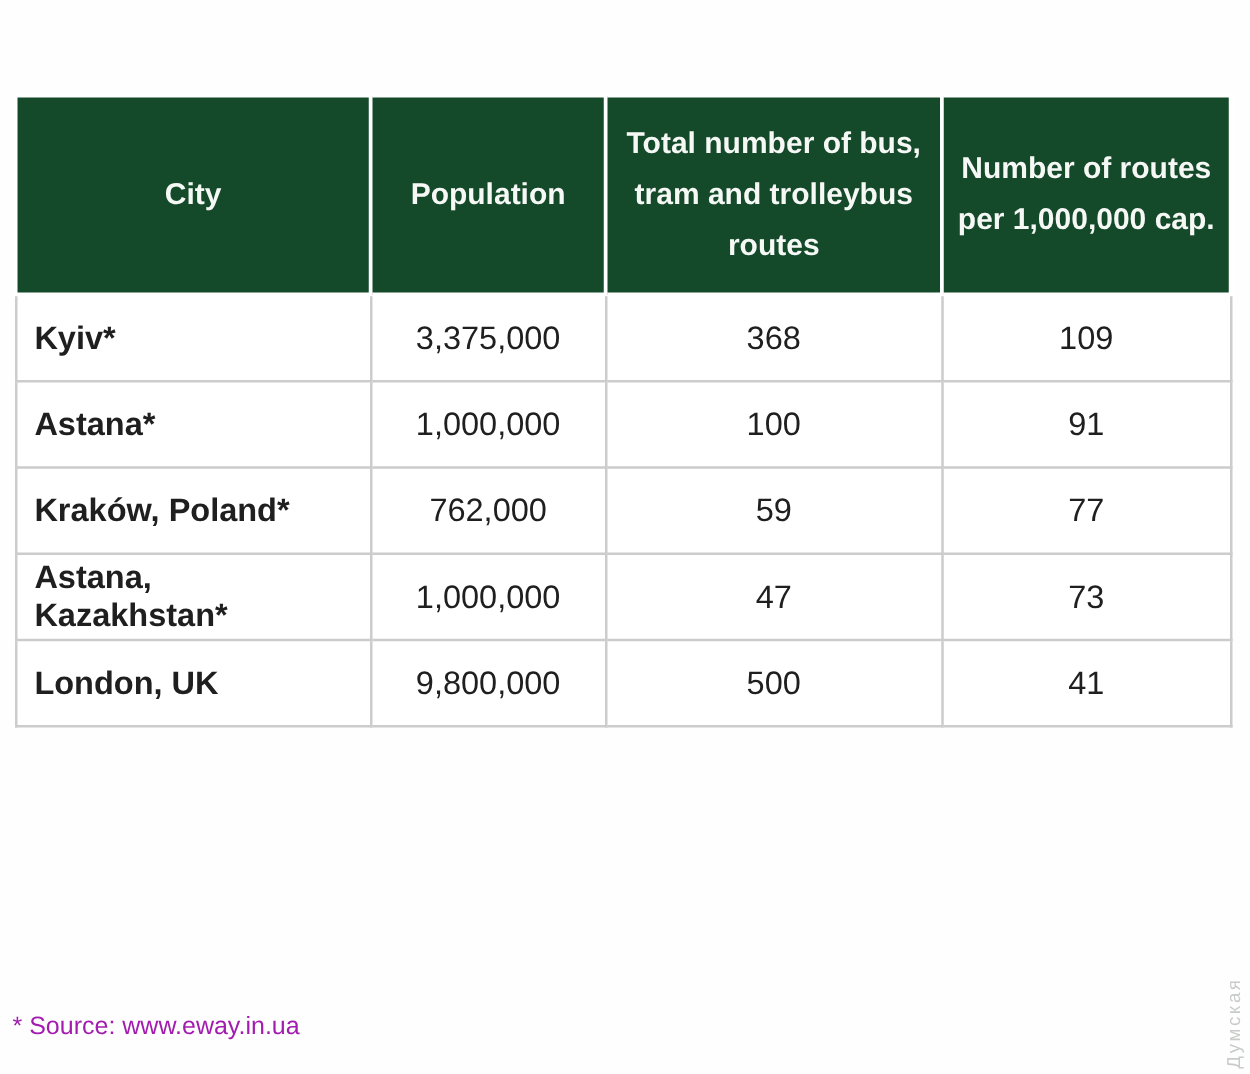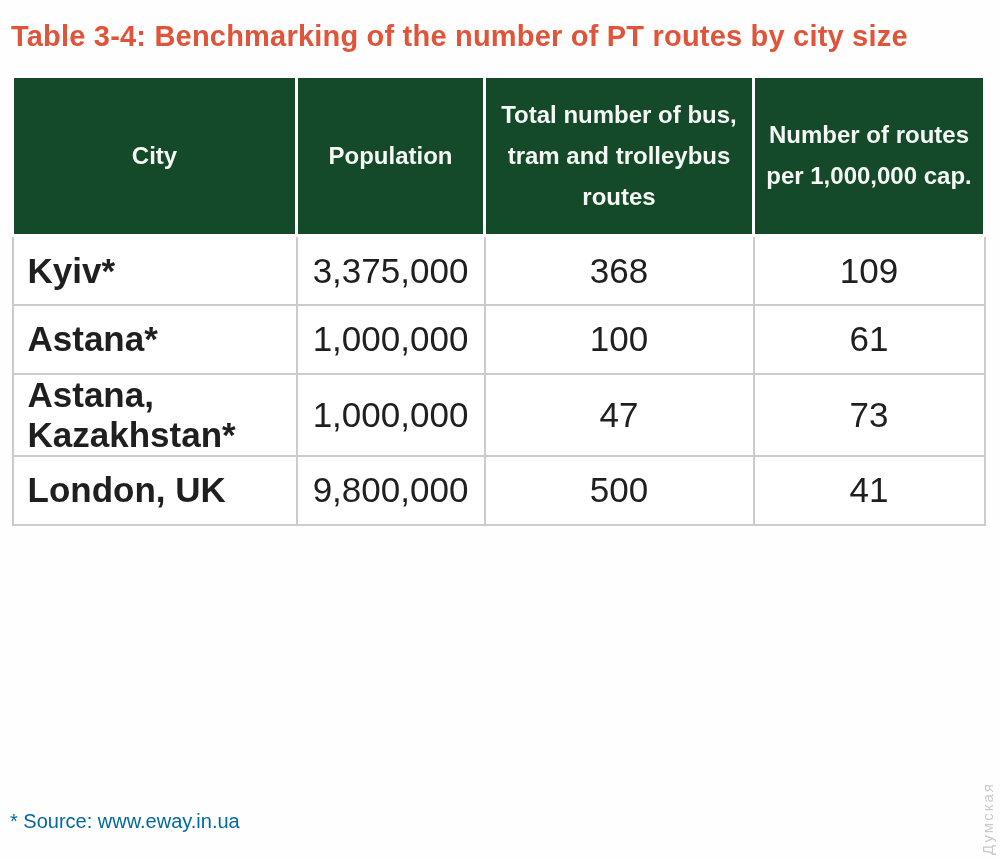--- a/index.html
+++ b/index.html
@@ -45,57 +45,56 @@
     line-height: 1.7;
     text-align: center;
     vertical-align: middle;
     border: 3px solid #ffffff;
     padding: 17px 8px;
   }
   table.pt-table td {
     border: 2px solid #CCCCCC;
     background: #ffffff;
     height: 69px;
-    font-size: 35px;
+    font-size: 26px;
     color: #1F1F1F;
     vertical-align: middle;
     padding: 0 14px;
   }
   td.city {
     font-weight: bold;
     text-align: left;
   }
   td.num {
     text-align: center;
   }
   .source {
     position: absolute;
     left: 10px;
     top: 810px;
     font-size: 20px;
-    color: #0369a1;
+    color: #a21caf;
   }
   .watermark {
     position: absolute;
     right: 4px;
     bottom: 4px;
     writing-mode: vertical-rl;
     transform: rotate(180deg);
     font-size: 15px;
     letter-spacing: 2px;
     color: #BFC4BF;
     opacity: 0.85;
   }
 </style>
 </head>
 <body>
 
 <div class="page">
 
-  <h1 class="title">Table 3-4: Benchmarking of the number of PT routes by city size</h1>
 
   <table class="pt-table">
     <colgroup>
       <col style="width:284px">
       <col style="width:188px">
       <col style="width:269px">
       <col style="width:231px">
     </colgroup>
     <thead>
       <tr>
@@ -109,21 +108,27 @@
       <tr>
         <td class="city">Kyiv*</td>
         <td class="num">3,375,000</td>
         <td class="num">368</td>
         <td class="num">109</td>
       </tr>
       <tr>
         <td class="city">Astana*</td>
         <td class="num">1,000,000</td>
         <td class="num">100</td>
-        <td class="num">61</td>
+        <td class="num">91</td>
+      </tr>
+      <tr>
+        <td class="city">Kraków, Poland*</td>
+        <td class="num">762,000</td>
+        <td class="num">59</td>
+        <td class="num">77</td>
       </tr>
       <tr>
         <td class="city">Astana, Kazakhstan*</td>
         <td class="num">1,000,000</td>
         <td class="num">47</td>
         <td class="num">73</td>
       </tr>
       <tr>
         <td class="city">London, UK</td>
         <td class="num">9,800,000</td>

